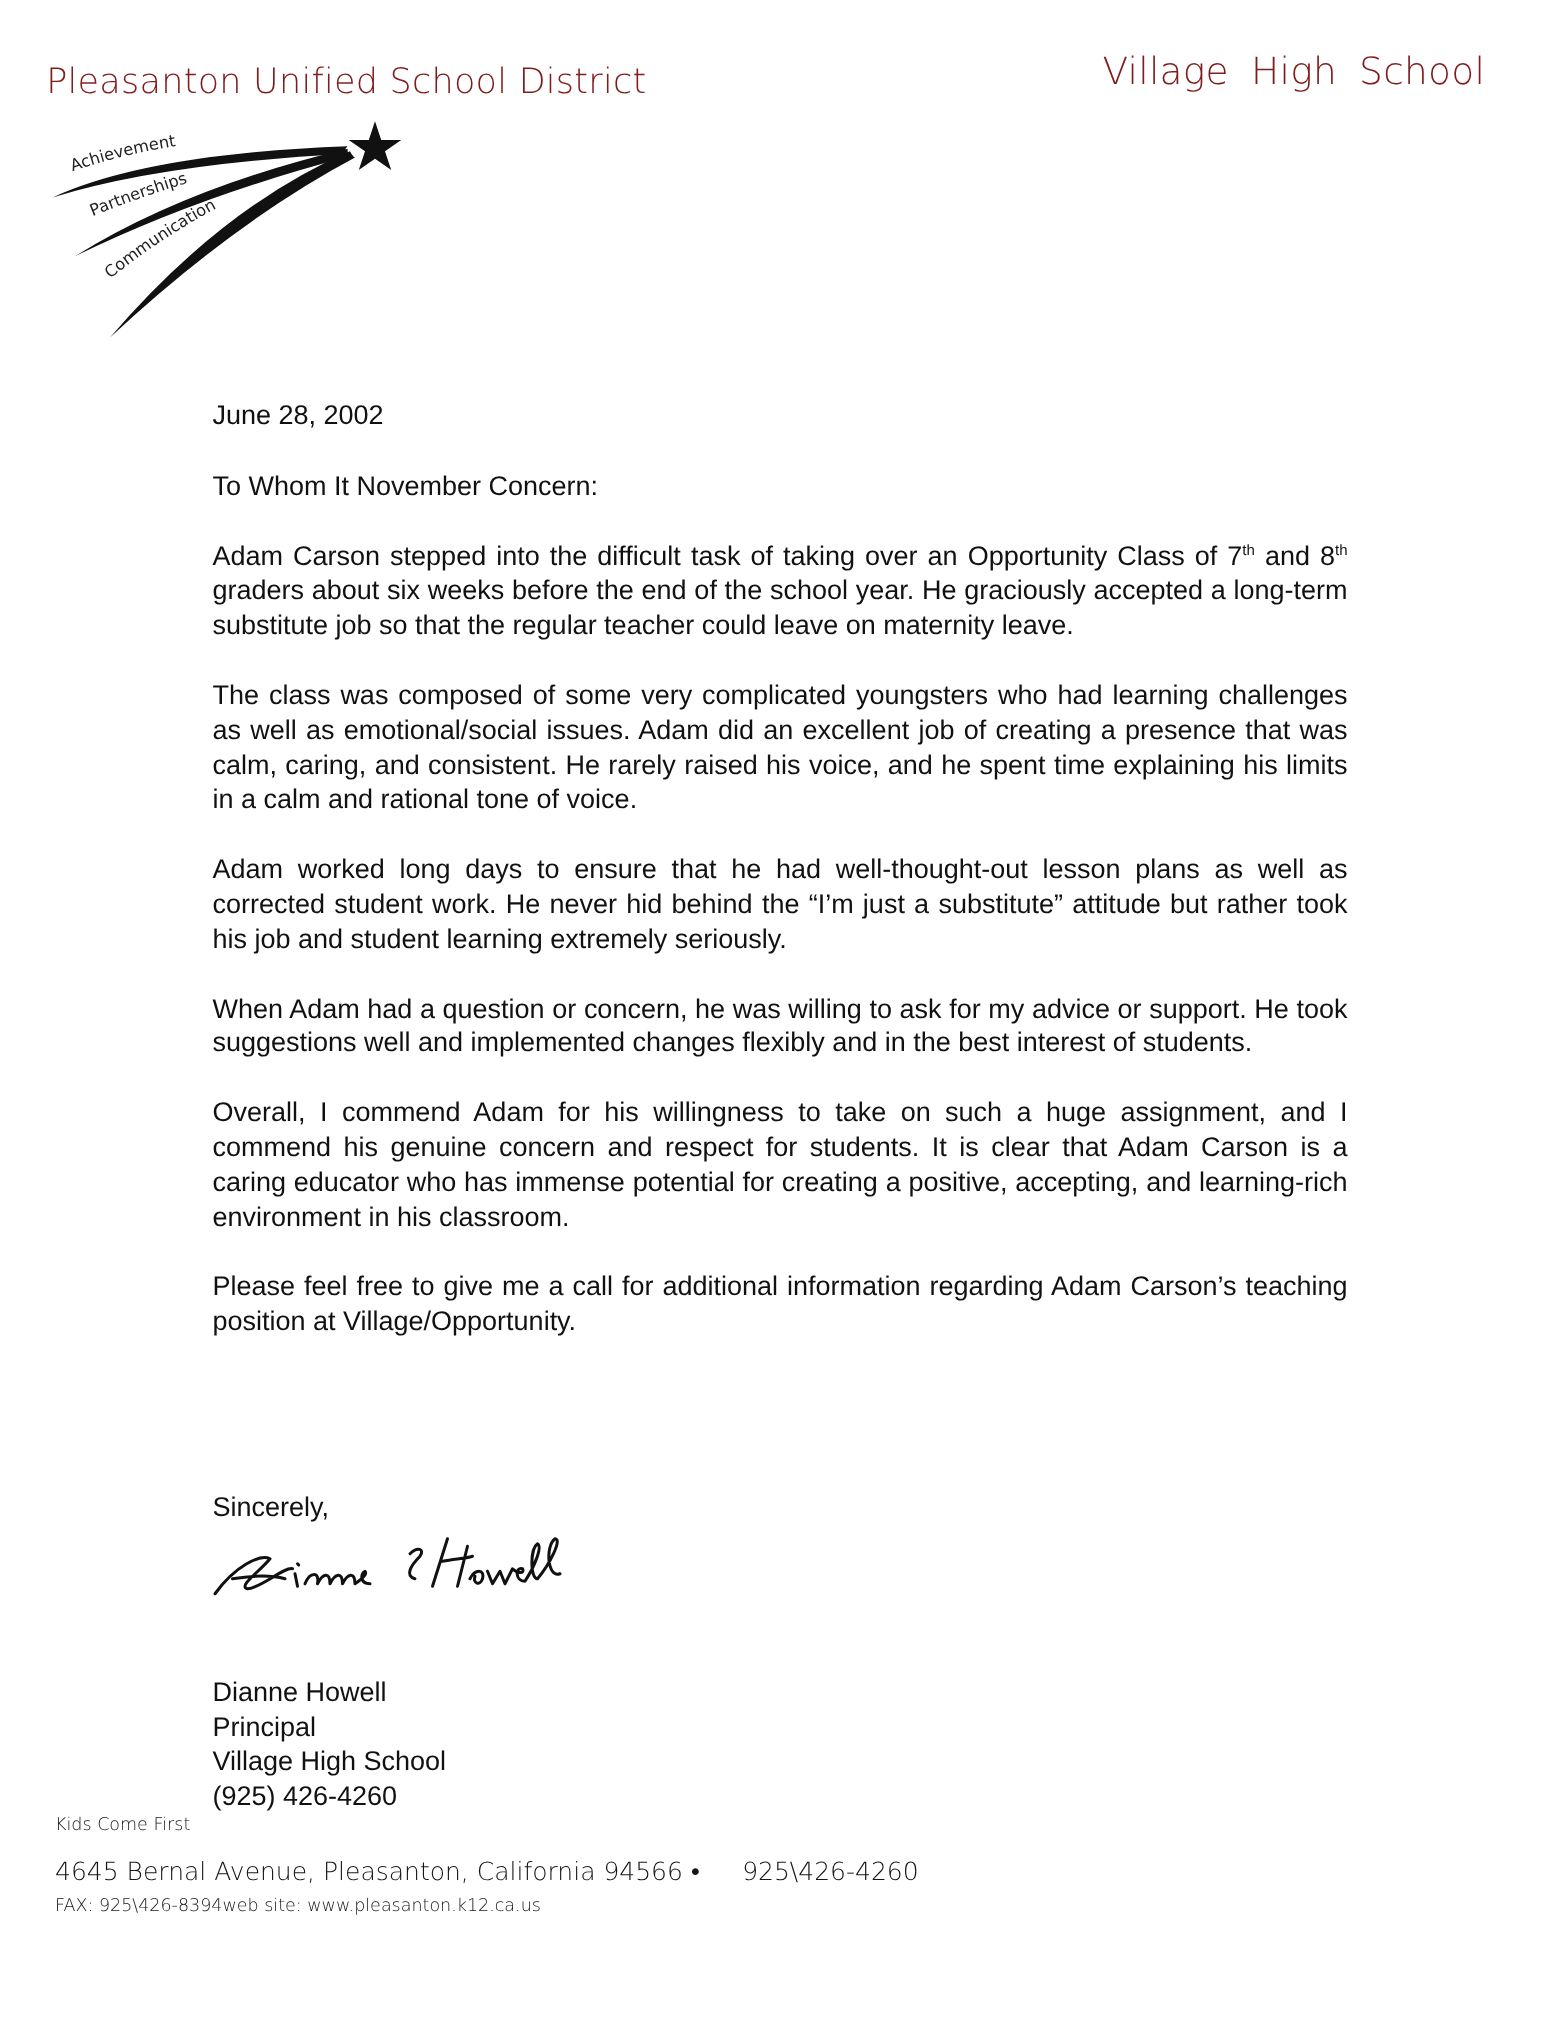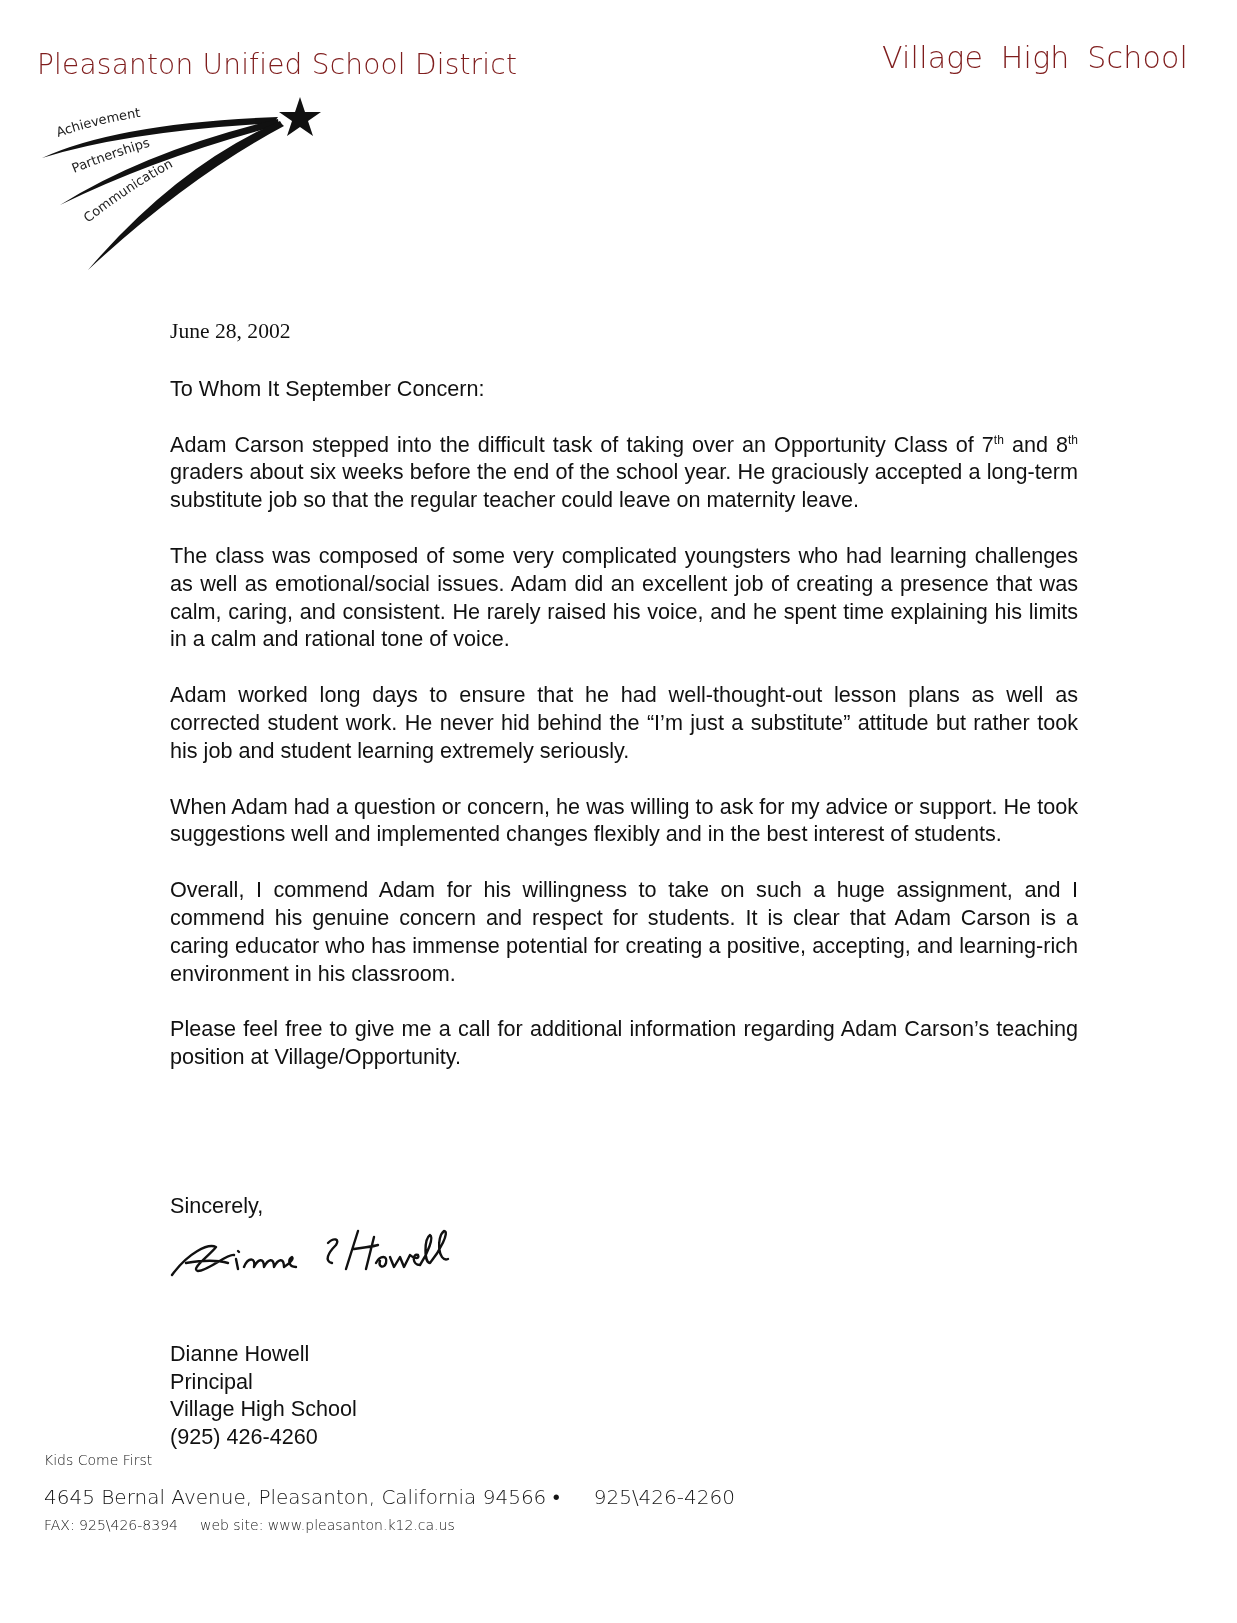--- a/index.html
+++ b/index.html
@@ -7,37 +7,37 @@
   .abs { position: absolute; }
 
   .letterhead { font-family: "DejaVu Sans", sans-serif; font-weight: 300; color: #7f1d1d; letter-spacing: 0.2px; }
   .district { left: 37px; top: 48px; font-size: 28px; }
   .school { left: 882px; top: 40px; font-size: 30px; word-spacing: 8px; }
 
   .logo { left: 38px; top: 95px; width: 310px; height: 190px; }
 
   .body-text { font-family: "Liberation Sans", sans-serif; font-size: 21.6px; line-height: 27.8px; color: #111; }
   .letter { left: 170px; top: 318px; width: 908px; }
-  .date { margin: 0; font-family: Liberation Serif, serif; }
+  .date { margin: 0; }
   .salutation { margin: 29px 0 0 0; }
   .para { margin: 28px 0 0 0; text-align: justify; }
   .para:first-of-type { margin-top: 28px; }
   sup { font-size: 12px; line-height: 0; vertical-align: 8px; }
 
   .closing { left: 170px; top: 1192px; }
   .sig { left: 168px; top: 1223px; width: 300px; height: 60px; }
   .sigblock { left: 170px; top: 1340px; }
   .sigblock div { height: 27.6px; }
 
   .footer { font-family: "DejaVu Sans", sans-serif; font-weight: 300; color: #151515; }
   .motto { left: 44px; top: 1452px; font-size: 14px; }
   .address { left: 44px; top: 1485px; font-size: 20px; }
   .address .phone { margin-left: 34px; }
   .faxline { left: 44px; top: 1517px; font-size: 14px; }
-  .faxline .web { margin-left: 22px; }
+  .faxline .web { }
 </style>
 </head>
 <body>
 
 <div class="abs letterhead district">Pleasanton Unified School District</div>
 <div class="abs letterhead school">Village  High School</div>
 
 <svg class="abs logo" viewBox="0 0 310 190" xmlns="http://www.w3.org/2000/svg">
   <defs>
     <path id="arcA" d="M 20 42 Q 90 18 170 16"></path>
@@ -56,21 +56,21 @@
   <text font-family="DejaVu Sans, sans-serif" font-size="13" fill="#222">
     <textPath href="#arcP">Partnerships</textPath>
   </text>
   <text font-family="DejaVu Sans, sans-serif" font-size="13" fill="#222">
     <textPath href="#arcC">Communication</textPath>
   </text>
 </svg>
 
 <div class="abs body-text letter">
   <p class="date">June 28, 2002</p>
-  <p class="salutation">To Whom It September Concern:</p>
+  <p class="salutation">To Whom It November Concern:</p>
   <p class="para"><span>Adam Carson stepped into the difficult task of taking over an Opportunity Class of 7</span><sup>th</sup><span> and 8</span><sup>th</sup><span> graders about six weeks before the end of the school year. He graciously accepted a long-term substitute job so that the regular teacher could leave on maternity leave.</span></p>
   <p class="para">The class was composed of some very complicated youngsters who had learning challenges as well as emotional/social issues. Adam did an excellent job of creating a presence that was calm, caring, and consistent. He rarely raised his voice, and he spent time explaining his limits in a calm and rational tone of voice.</p>
   <p class="para">Adam worked long days to ensure that he had well-thought-out lesson plans as well as corrected student work. He never hid behind the “I’m just a substitute” attitude but rather took his job and student learning extremely seriously.</p>
   <p class="para">When Adam had a question or concern, he was willing to ask for my advice or support. He took suggestions well and implemented changes flexibly and in the best interest of students.</p>
   <p class="para">Overall, I commend Adam for his willingness to take on such a huge assignment, and I commend his genuine concern and respect for students. It is clear that Adam Carson is a caring educator who has immense potential for creating a positive, accepting, and learning-rich environment in his classroom.</p>
   <p class="para">Please feel free to give me a call for additional information regarding Adam Carson’s teaching position at Village/Opportunity.</p>
 </div>
 
 <div class="abs body-text closing">Sincerely,</div>
 

